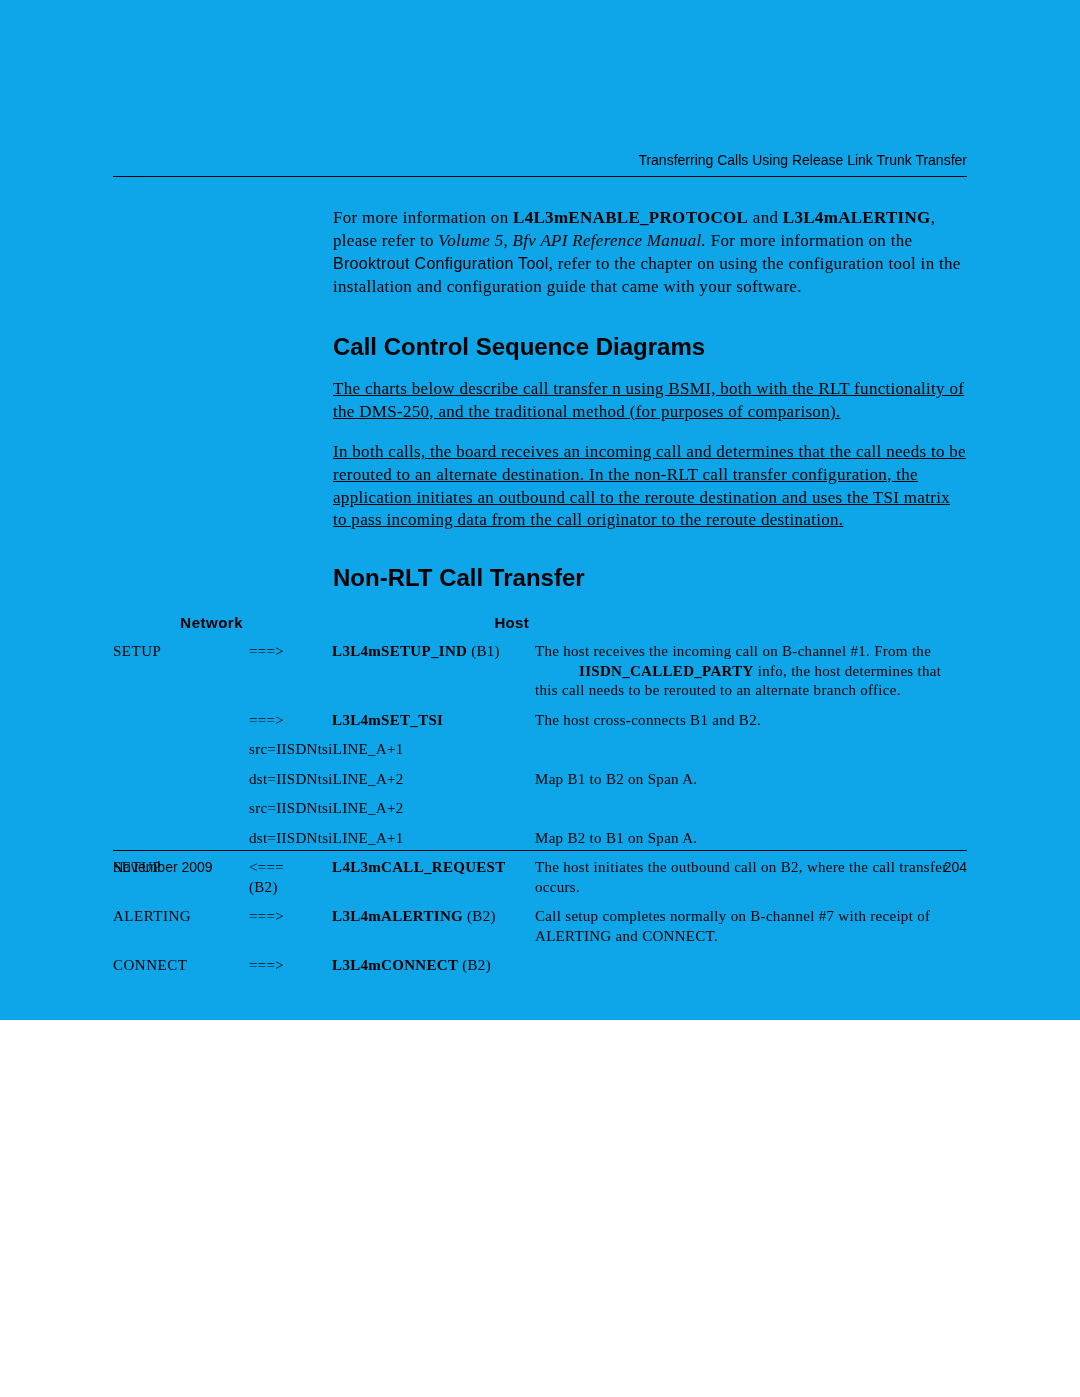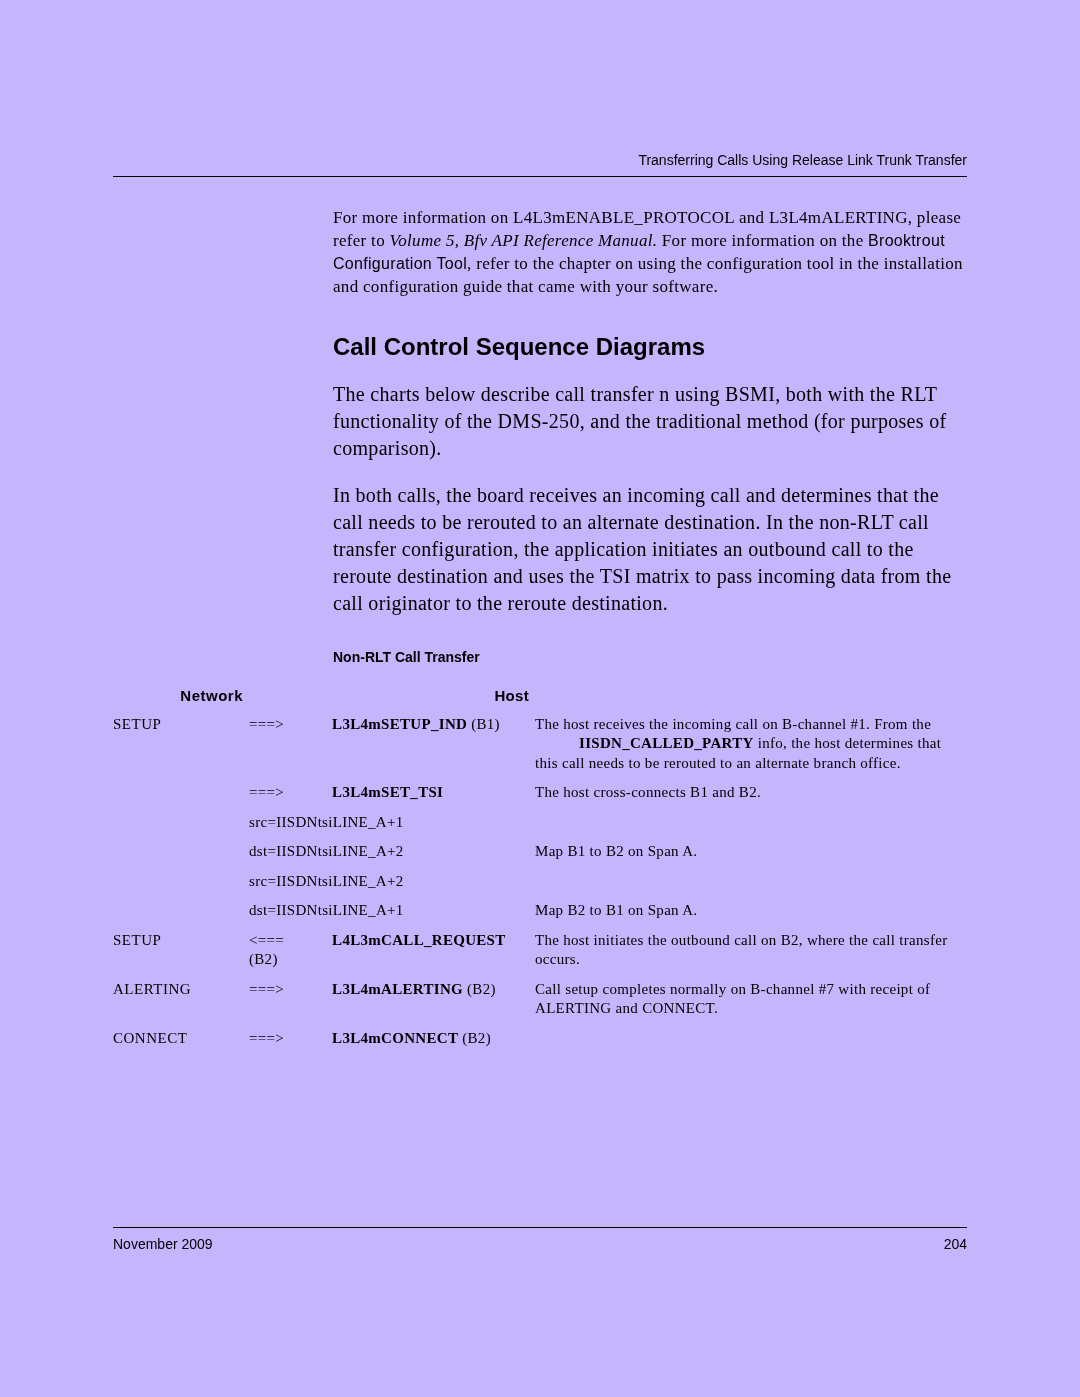--- a/index.html
+++ b/index.html
@@ -4,23 +4,23 @@
 <style>
   body {
     margin: 0;
     padding: 0;
     background: #fff;
     font-family: "Century Schoolbook", "New Century Schoolbook", Georgia, serif;
     color: #000;
   }
   .page {
     width: 1080px;
-    height: 1397px;
+    height: 1020px;
     margin: 0 auto;
-    background: #c4b5fd;
+    background: #0ea5e9;
     position: relative;
     box-sizing: border-box;
   }
   .content {
     position: absolute;
     left: 113px;
     right: 113px;
     top: 152px;
   }
   .running-head {
@@ -33,43 +33,44 @@
     border: none;
     border-top: 1px solid #000;
     margin: 0 0 30px 0;
   }
   .intro {
     margin-left: 220px;
     font-size: 17px;
     line-height: 1.35;
     letter-spacing: 0.3px;
   }
-  .intro .b { font-weight: normal; }
+  .intro .b { font-weight: bold; }
   .intro .i { font-style: italic; font-family: Liberation Serif, serif; }
   .intro .sans { font-family: Arial, Helvetica, sans-serif; font-size: 16px; }
   .h1 {
     margin-left: 220px;
     font-family: Arial, Helvetica, sans-serif;
     font-weight: bold;
     font-size: 24px;
     margin-top: 34px;
     margin-bottom: 2px;
   }
   .body-para {
     margin-left: 220px;
-    font-size: 20px;
+    font-size: 17px;
     line-height: 1.35;
     letter-spacing: 0.3px;
     margin-bottom: 14px;
+    text-decoration: underline;
   }
   .h2 {
     margin-left: 220px;
     font-family: Arial, Helvetica, sans-serif;
     font-weight: bold;
-    font-size: 14px;
+    font-size: 24px;
     margin-top: 32px;
     margin-bottom: 18px;
   }
   table.seq {
     border-collapse: collapse;
     width: 100%;
     font-size: 15px;
   }
   table.seq td {
     vertical-align: top;

